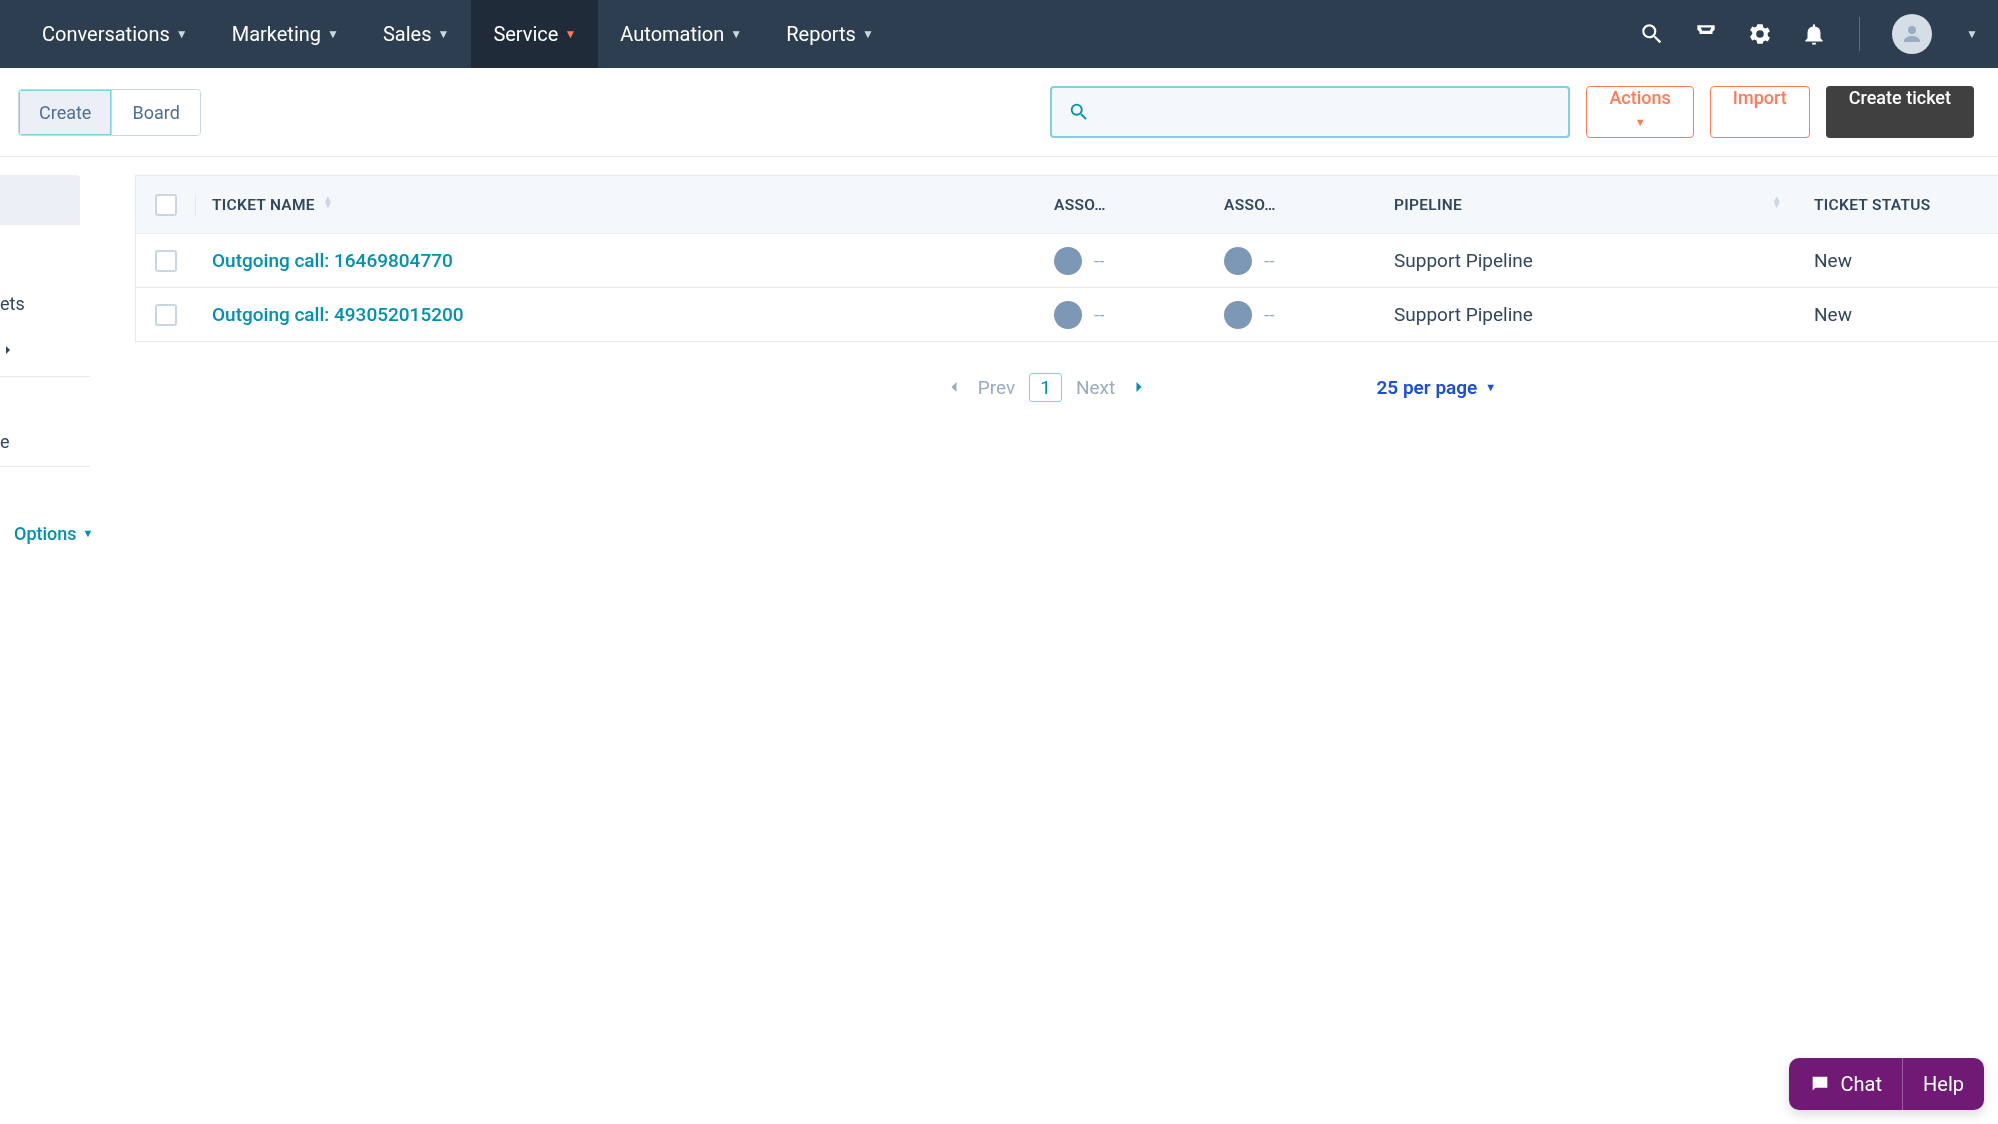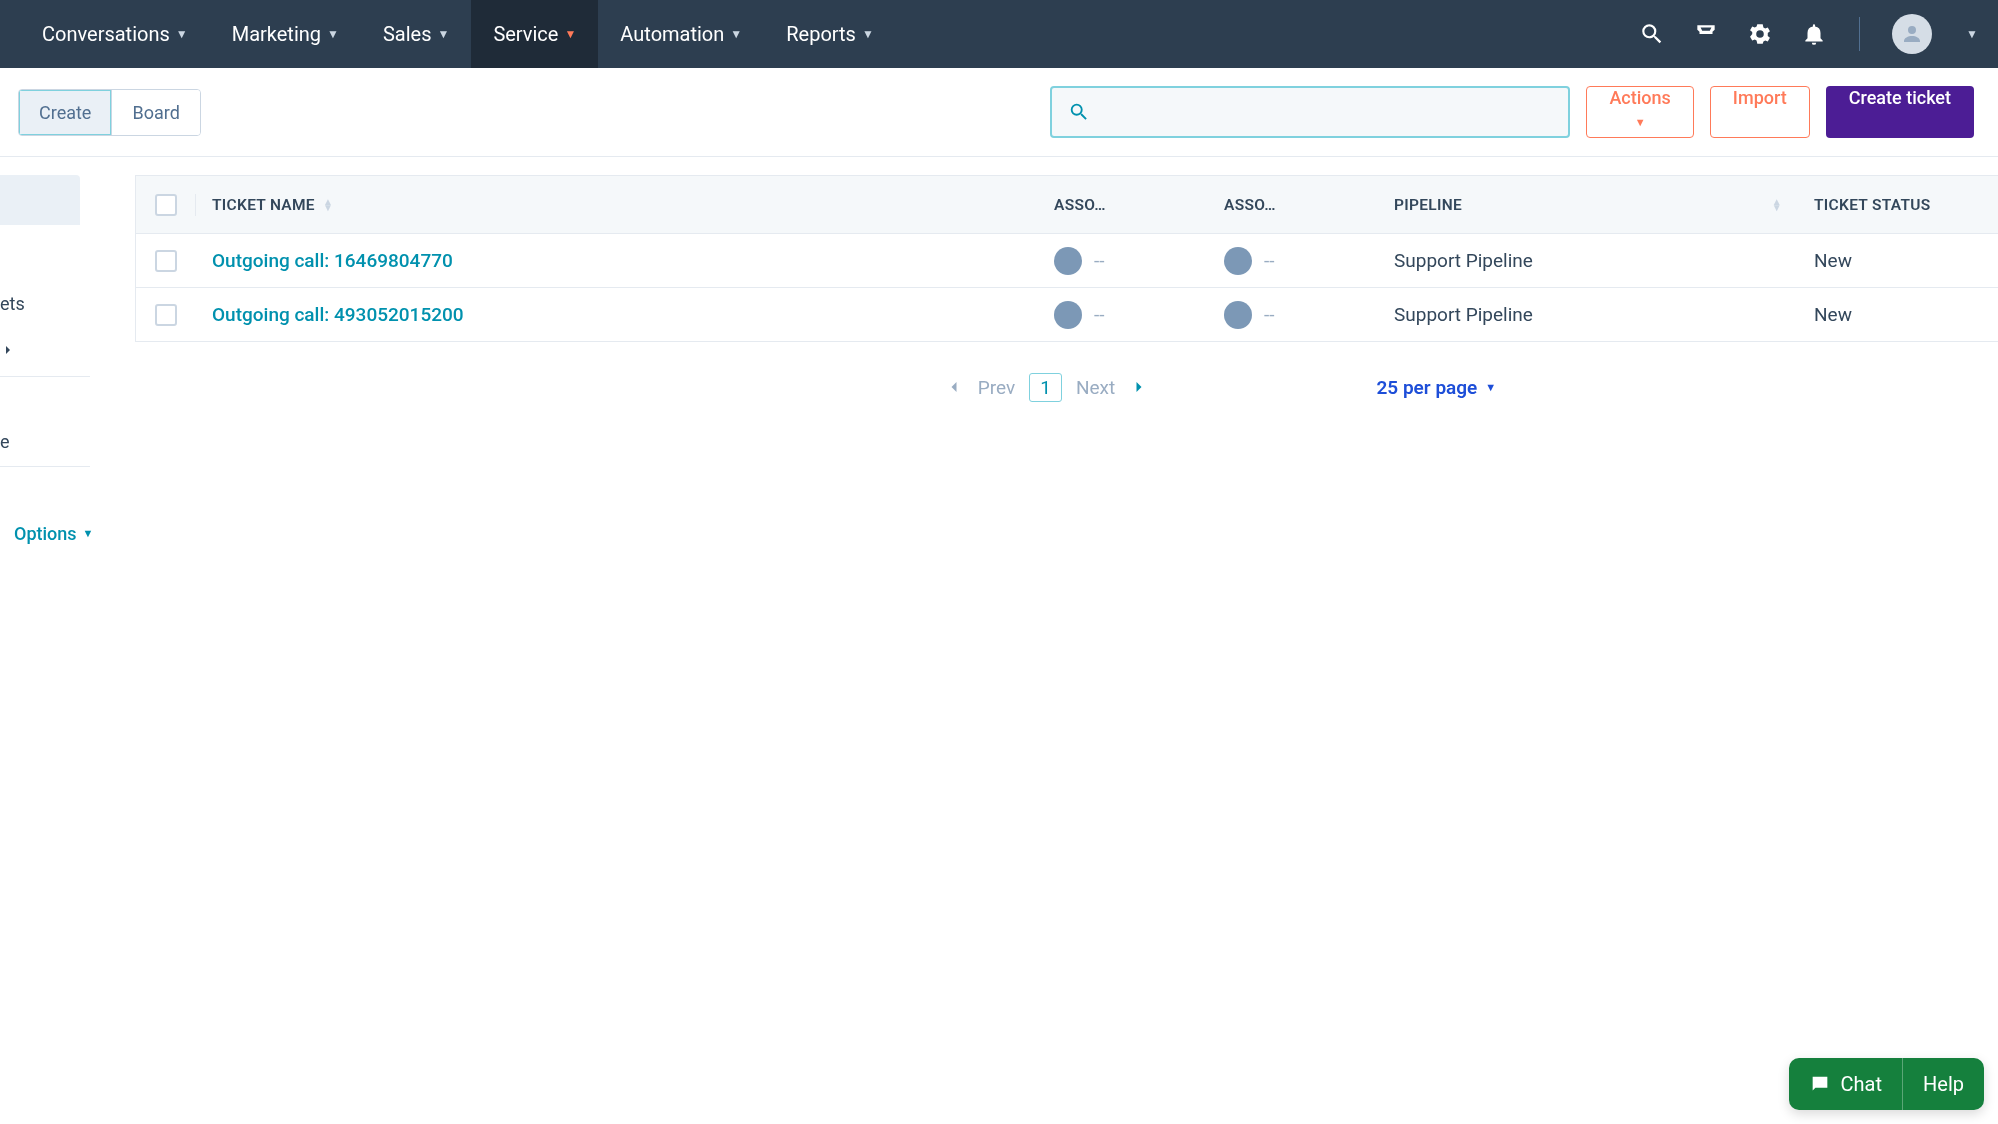--- a/index.html
+++ b/index.html
@@ -54,21 +54,21 @@
   }
   .search-wrap input::placeholder { color: #99acc2; }
   .search-wrap svg { width: 22px; height: 22px; fill: #0091ae; }
 
   .btn {
     height: 52px; padding: 0 22px; border-radius: 4px; font-size: 18px;
     font-weight: 500; cursor: pointer; display: flex; align-items: center; gap: 8px;
     border: 1px solid transparent; background: #fff; flex-direction: column;
   }
   .btn-outline-orange { border-color: #ff7a59; color: #ff7a59; background: #fff; }
-  .btn-orange { background: #4c1d95; color: #fff; }
+  .btn-orange { background: #404040; color: #fff; }
   .btn .caret { font-size: 11px; }
 
   
   .body-row { display: flex; }
   .sidebar {
     width: 95px; padding-top: 18px; border-right: none;
     position: relative;
   }
   .sidebar-tab {
     background: #eaf0f6; height: 50px; width: 80px; border-radius: 0 4px 0 0;
@@ -92,21 +92,21 @@
   .ticket-table { width: calc(100% - 0px); margin-left: 40px; border: 1px solid #e5eaf0; border-right:none; border-bottom:none;}
   .ticket-table .thead, .ticket-table .trow {
     display: grid;
     grid-template-columns: 60px 1fr 170px 170px 420px 240px;
     align-items: center;
   }
   .ticket-table .thead {
     background: #f5f8fa; height: 58px; border-bottom: 1px solid #e5eaf0;
     font-size: 15.5px; font-weight: 600; color: #33475b; letter-spacing: 0.3px;
   }
-  .thead .cell { padding: 0 16px; display:flex; align-items:center; gap:8px; text-transform: uppercase;}
+  .thead .cell { padding: 0 16px; display:flex; align-items:flex-start; gap:8px; text-transform: uppercase;}
   .thead .cell.first { border-right: 1px solid #e5eaf0; justify-content:center;}
   .sort-arrows { display:flex; flex-direction:column; line-height:6px; color:#cbd6e2; font-size:10px;}
   .ticket-table .trow {
     height: 54px; border-bottom: 1px solid #e5eaf0; font-size: 19px;
   }
   .trow .cell { padding: 0 16px; display:flex; align-items:center; gap:12px; }
   .trow .cell.first { justify-content:center; }
   .ticket-link { color: #0091ae; font-weight: 500; cursor: pointer; }
   .checkbox {
     width: 22px; height: 22px; border: 2px solid #cbd6e2; border-radius: 3px; background:#fff; cursor:pointer;
@@ -129,21 +129,21 @@
   }
   .per-page {
     position: absolute; right: 0; left: auto; margin-left: 200px;
     color: #1d4ed8; font-weight: 600; font-size: 19px; display:flex; align-items:center; gap:8px; cursor:pointer;
   }
   .per-page-wrap { position: relative; width: 100%;}
 
   
   .chat-help {
     position: fixed; right: 14px; bottom: 14px;
-    background: #15803d; color: #fff; border-radius: 10px;
+    background: #701a75; color: #fff; border-radius: 10px;
     display: flex; align-items: stretch; overflow:hidden;
     box-shadow: 0 4px 12px rgba(0,0,0,0.15);
   }
   .chat-help .chat-seg {
     display:flex; align-items:center; gap:10px; padding: 14px 20px; font-size:20px; cursor:pointer;
   }
   .chat-help .chat-seg + .chat-seg { border-left: 1px solid rgba(255,255,255,0.3); }
   .chat-help svg { width:22px; height:22px; fill:#fff; }
 
   

